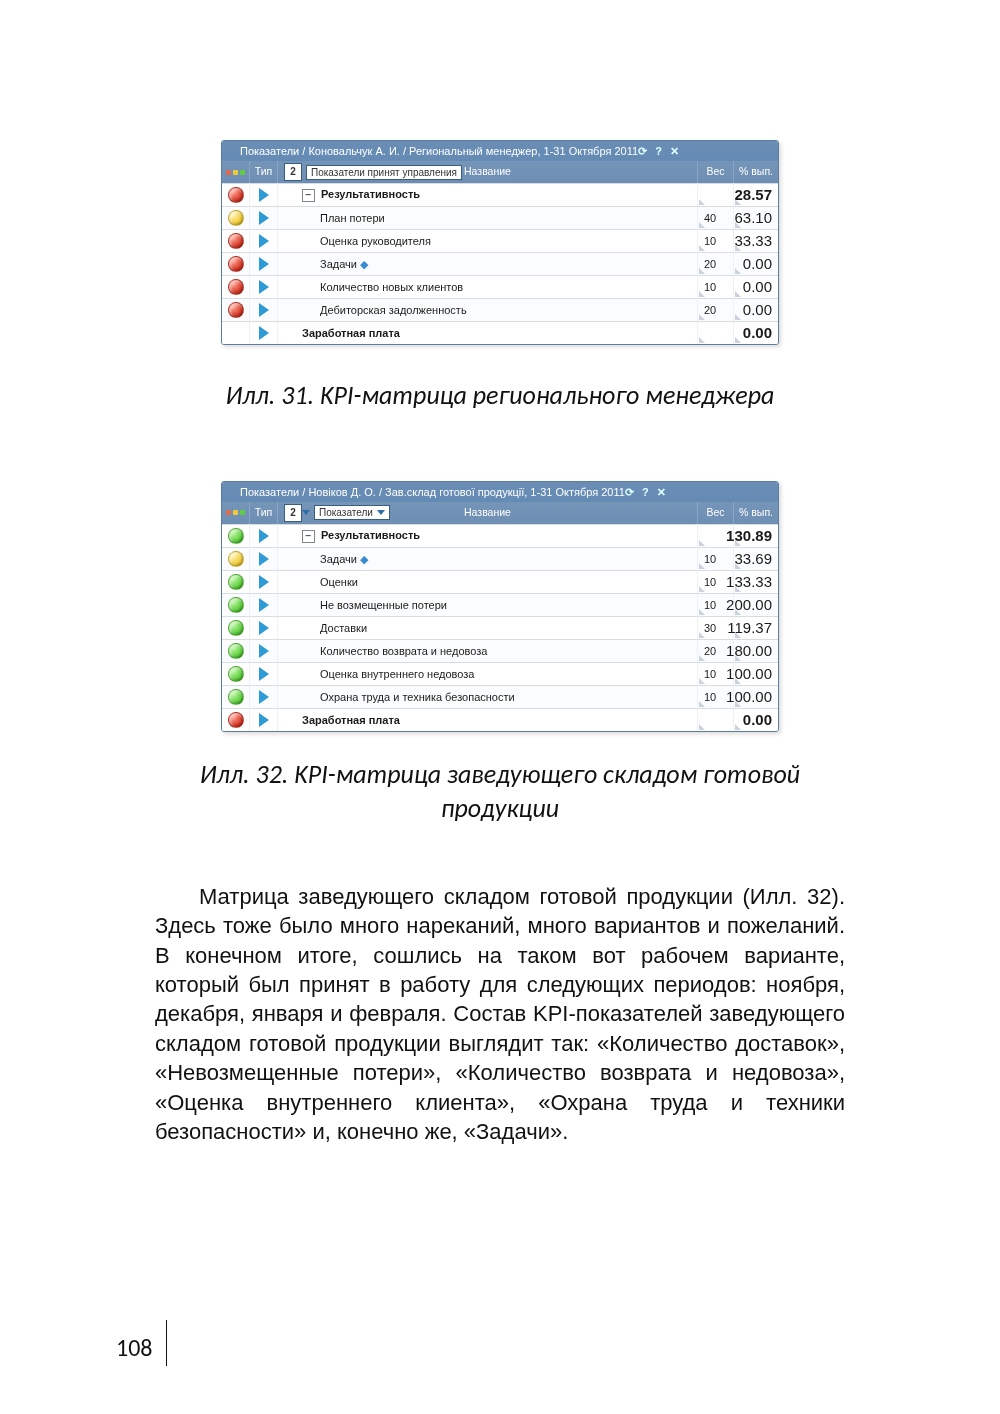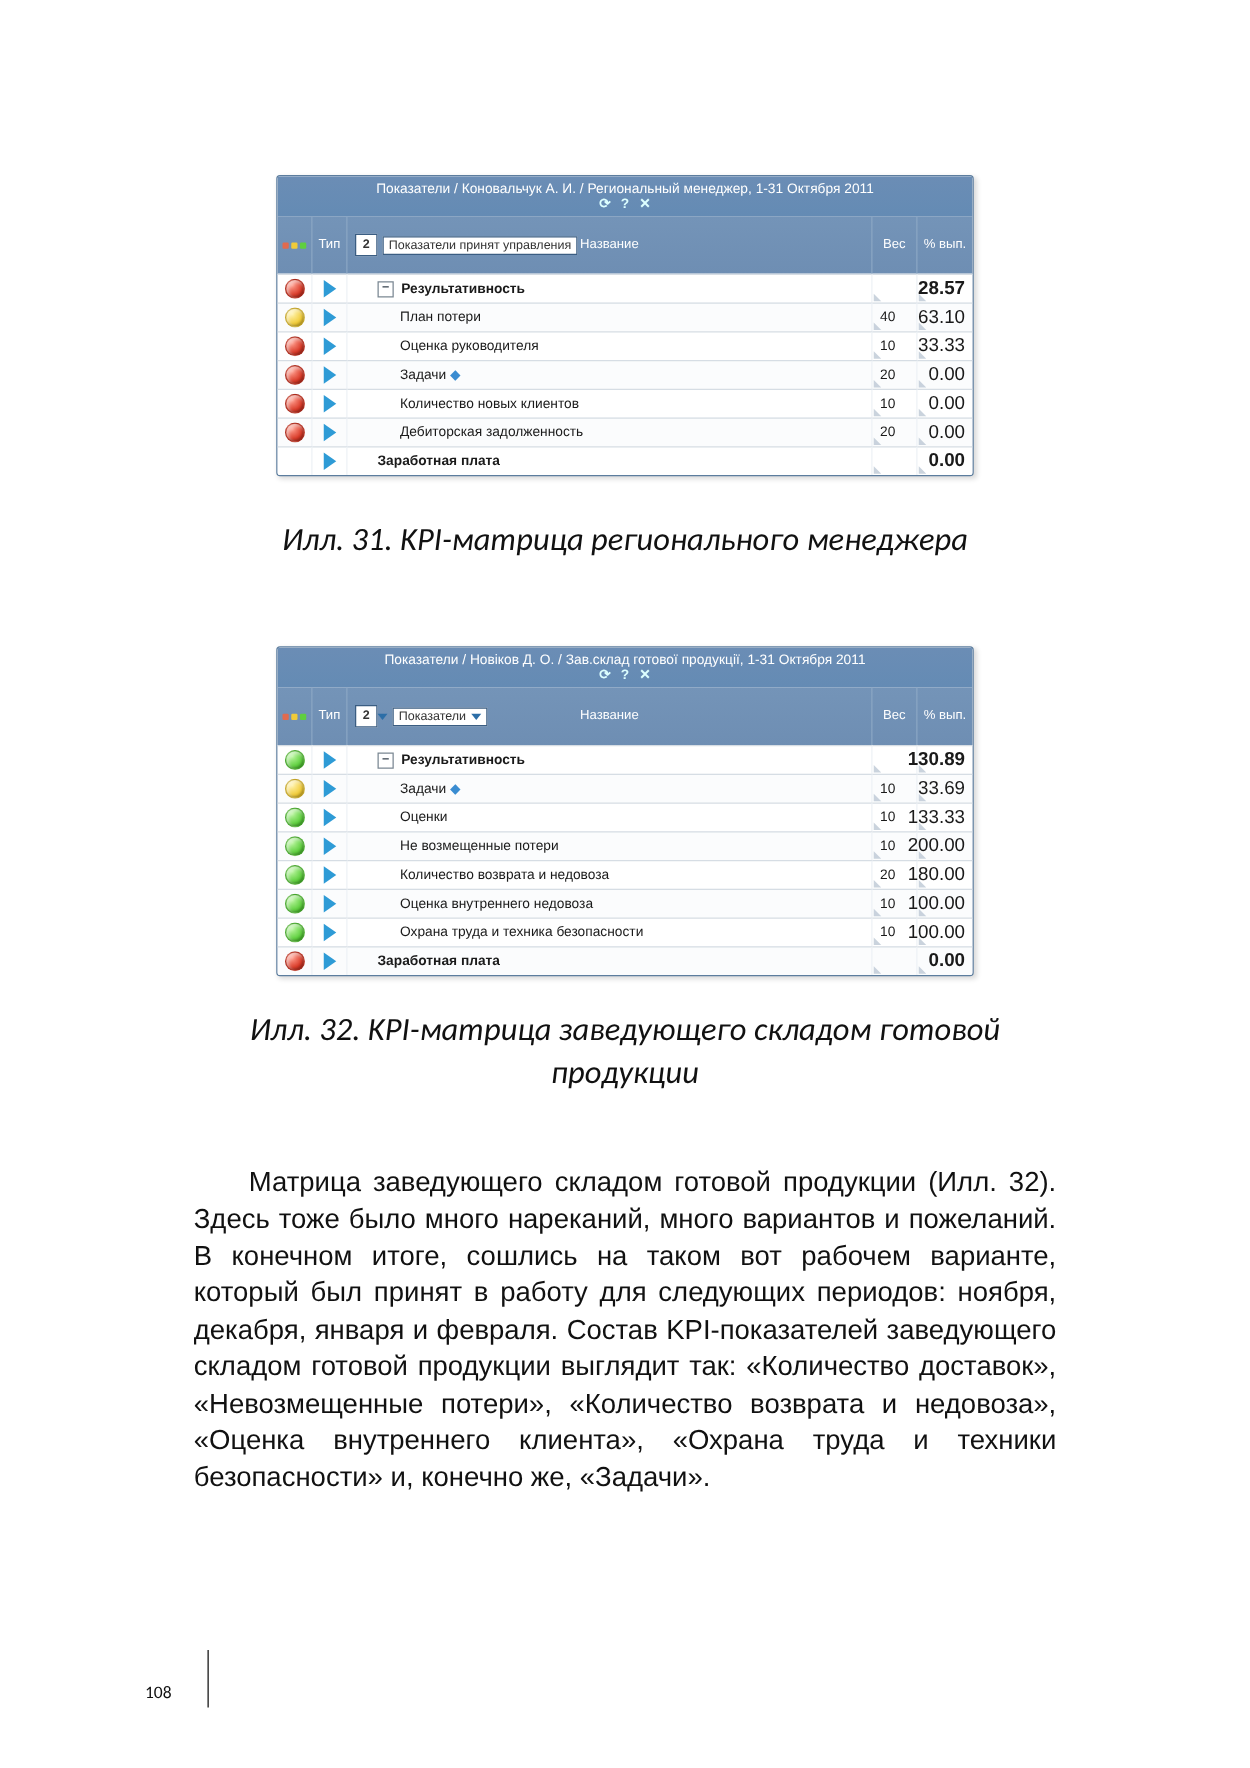--- a/index.html
+++ b/index.html
@@ -28,36 +28,35 @@
     font-size:11px;
     line-height:1.1;
   }
   .kpi-titlebar {
     background: linear-gradient(#6b8db5, #648bb4);
     color:#fff;
     font-size:11px;
     padding:4px 18px;
     display:flex;
     align-items:center;
-    flex-direction:column;
   }
   .kpi-titlebar .title { white-space:nowrap; overflow:hidden; text-overflow:ellipsis; }
   .kpi-titlebar .icons { display:flex; gap:8px; font-weight:bold; font-size:11px; color:#dff; }
   .kpi-titlebar .icons span { cursor:default; }
 
   .kpi-headrow, .kpi-row {
     display:grid;
     grid-template-columns: 28px 28px 420px 36px 44px;
     align-items:stretch;
   }
   .kpi-headrow {
     background: linear-gradient(#7494b8, #6e8eb3);
     color:#fff;
     font-size:10.5px;
-    height:46px;
+    height:22px;
   }
   .kpi-headrow .cell {
     border-right:1px solid #8aa6c4;
     display:flex; align-items:center; justify-content:center;
     text-align:center;
     padding:0 2px;
   }
   .kpi-headrow .cell:last-child { border-right:none; }
   .kpi-headrow .name-head {
     position:relative;
@@ -163,21 +162,21 @@
     text-align:justify;
     text-align-last:left;
     margin-top: 56px;
     text-indent: 44px;
     line-height:1.34;
   }
   .page-num {
     position:absolute;
     left:116px; bottom:52px;
     font-family: Calibri, Arial, sans-serif;
-    font-size:14px;
+    font-size:24px;
   }
   .page-num-rule {
     position:absolute;
     left:166px; bottom:48px;
     width:1px; height:46px; background:#111;
   }
 
   .fig-gap { height:68px; }
 
 </style>
@@ -473,20 +472,39 @@
           </div>
         </div>
         <div class="kpi-row">
           <div class="cell status">
             <span class="dot dot-green"></span>
           </div>
           <div class="cell type">
             <span class="play"></span>
           </div>
           <div class="cell name">
+            <span class="indent-2"><span>Доставки</span></span>
+          </div>
+          <div class="cell weight">
+            <span>30</span>
+            <span class="corner-mark"></span>
+          </div>
+          <div class="cell pct">
+            <span>119.37</span>
+            <span class="corner-mark"></span>
+          </div>
+        </div>
+        <div class="kpi-row">
+          <div class="cell status">
+            <span class="dot dot-green"></span>
+          </div>
+          <div class="cell type">
+            <span class="play"></span>
+          </div>
+          <div class="cell name">
             <span class="indent-2"><span>Количество возврата и недовоза</span></span>
           </div>
           <div class="cell weight">
             <span>20</span>
             <span class="corner-mark"></span>
           </div>
           <div class="cell pct">
             <span>180.00</span>
             <span class="corner-mark"></span>
           </div>

